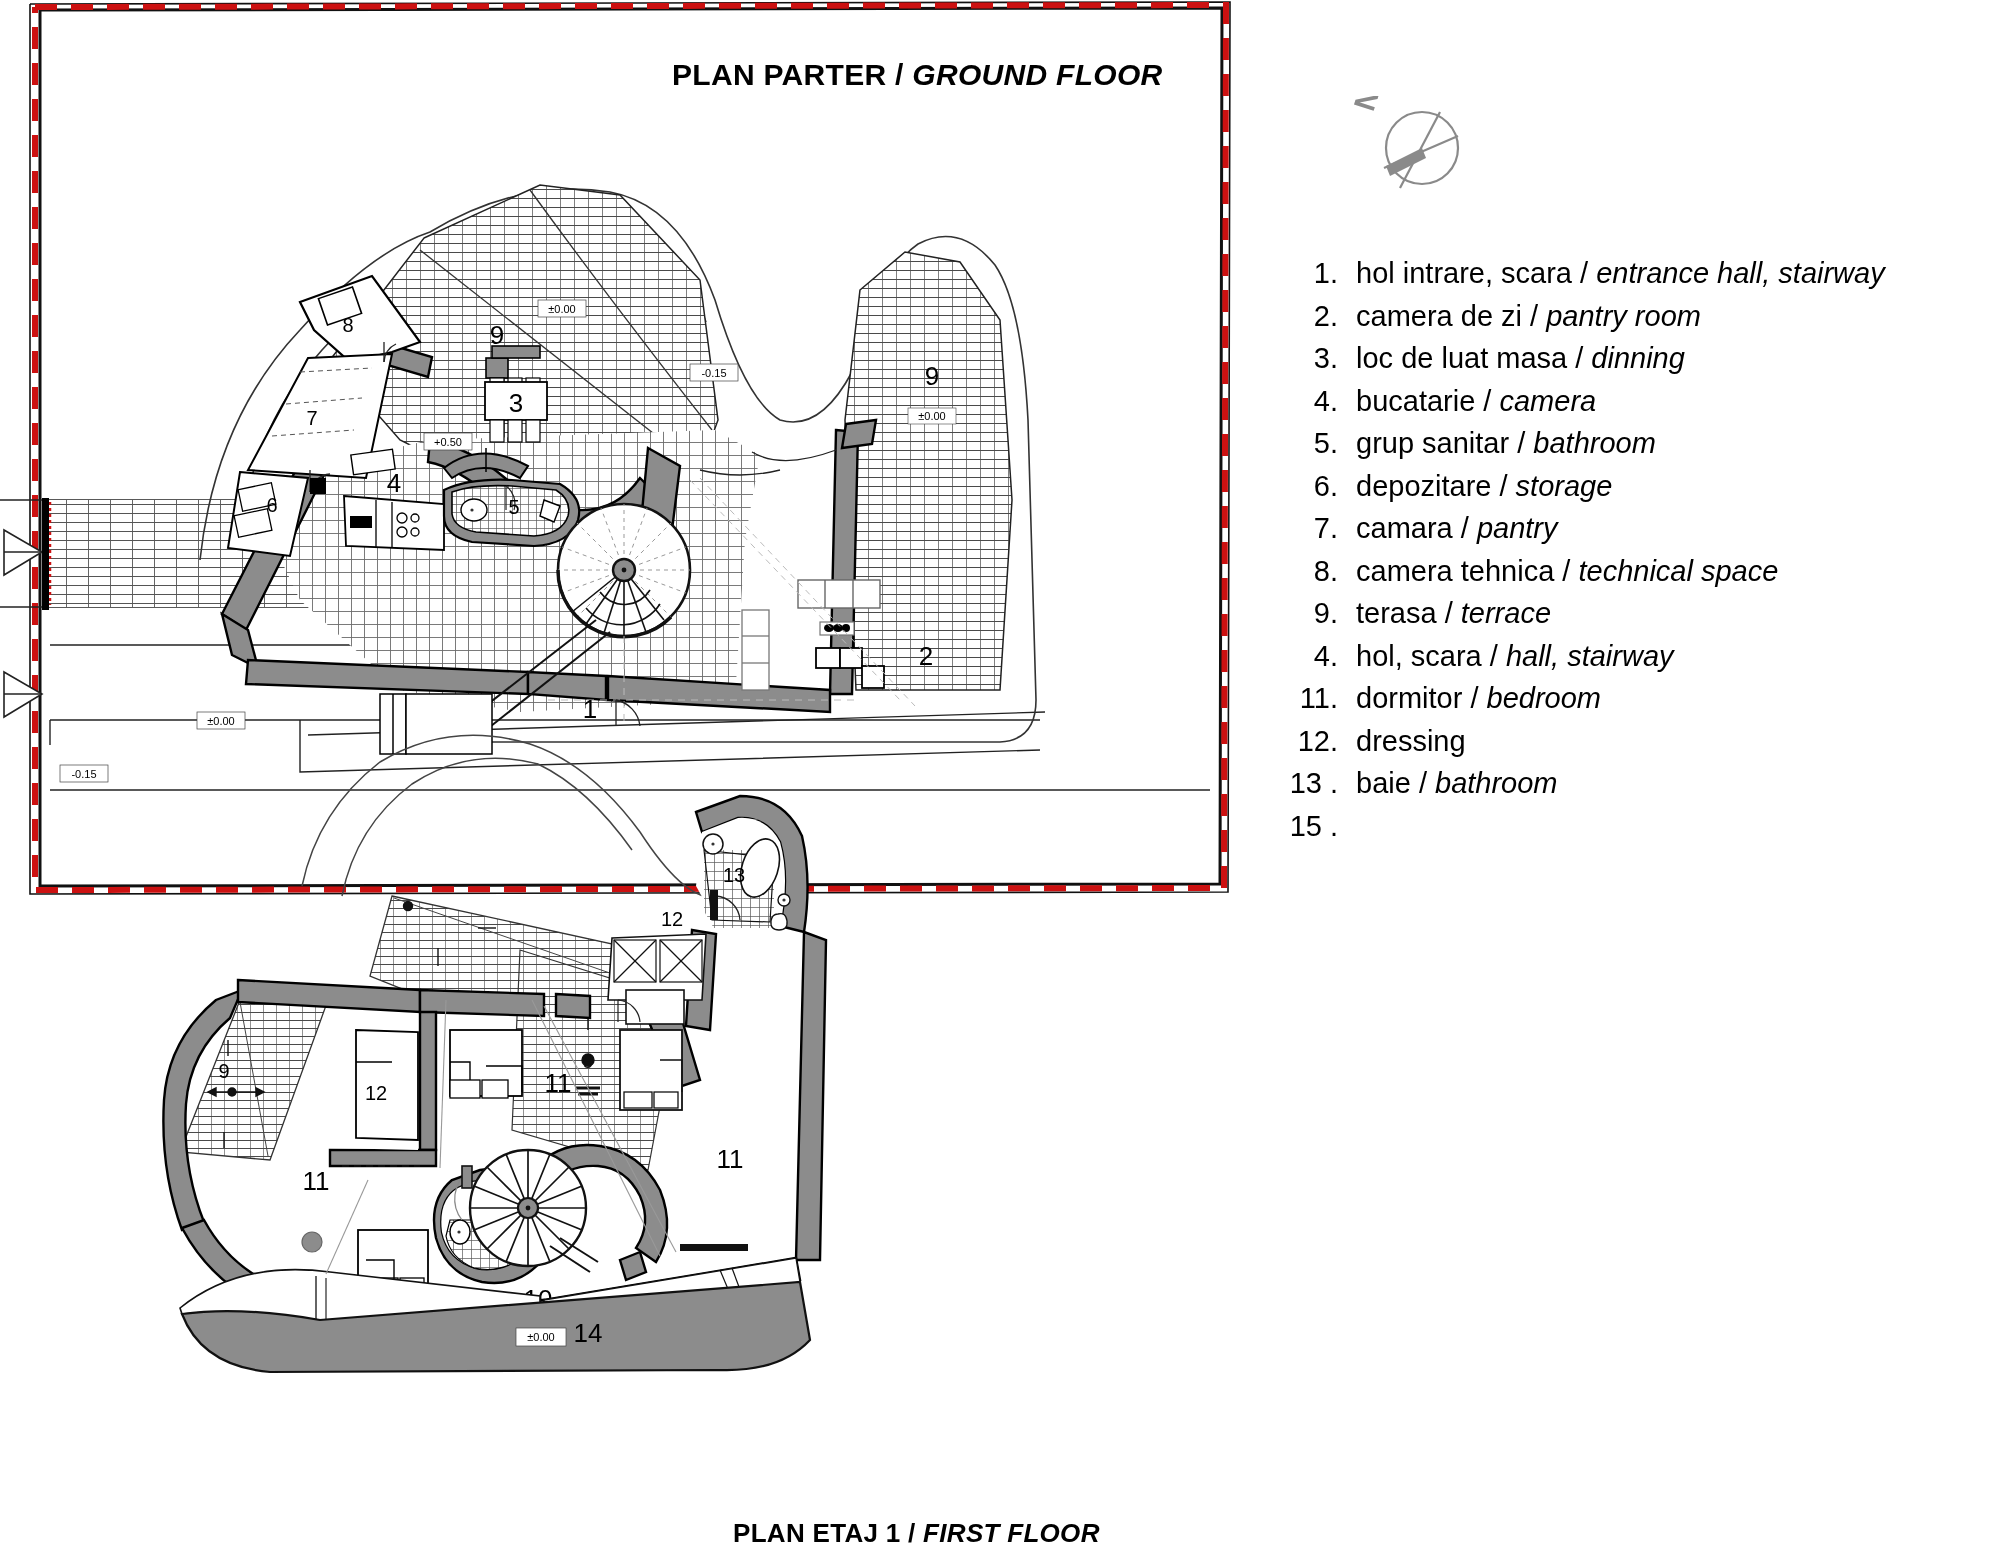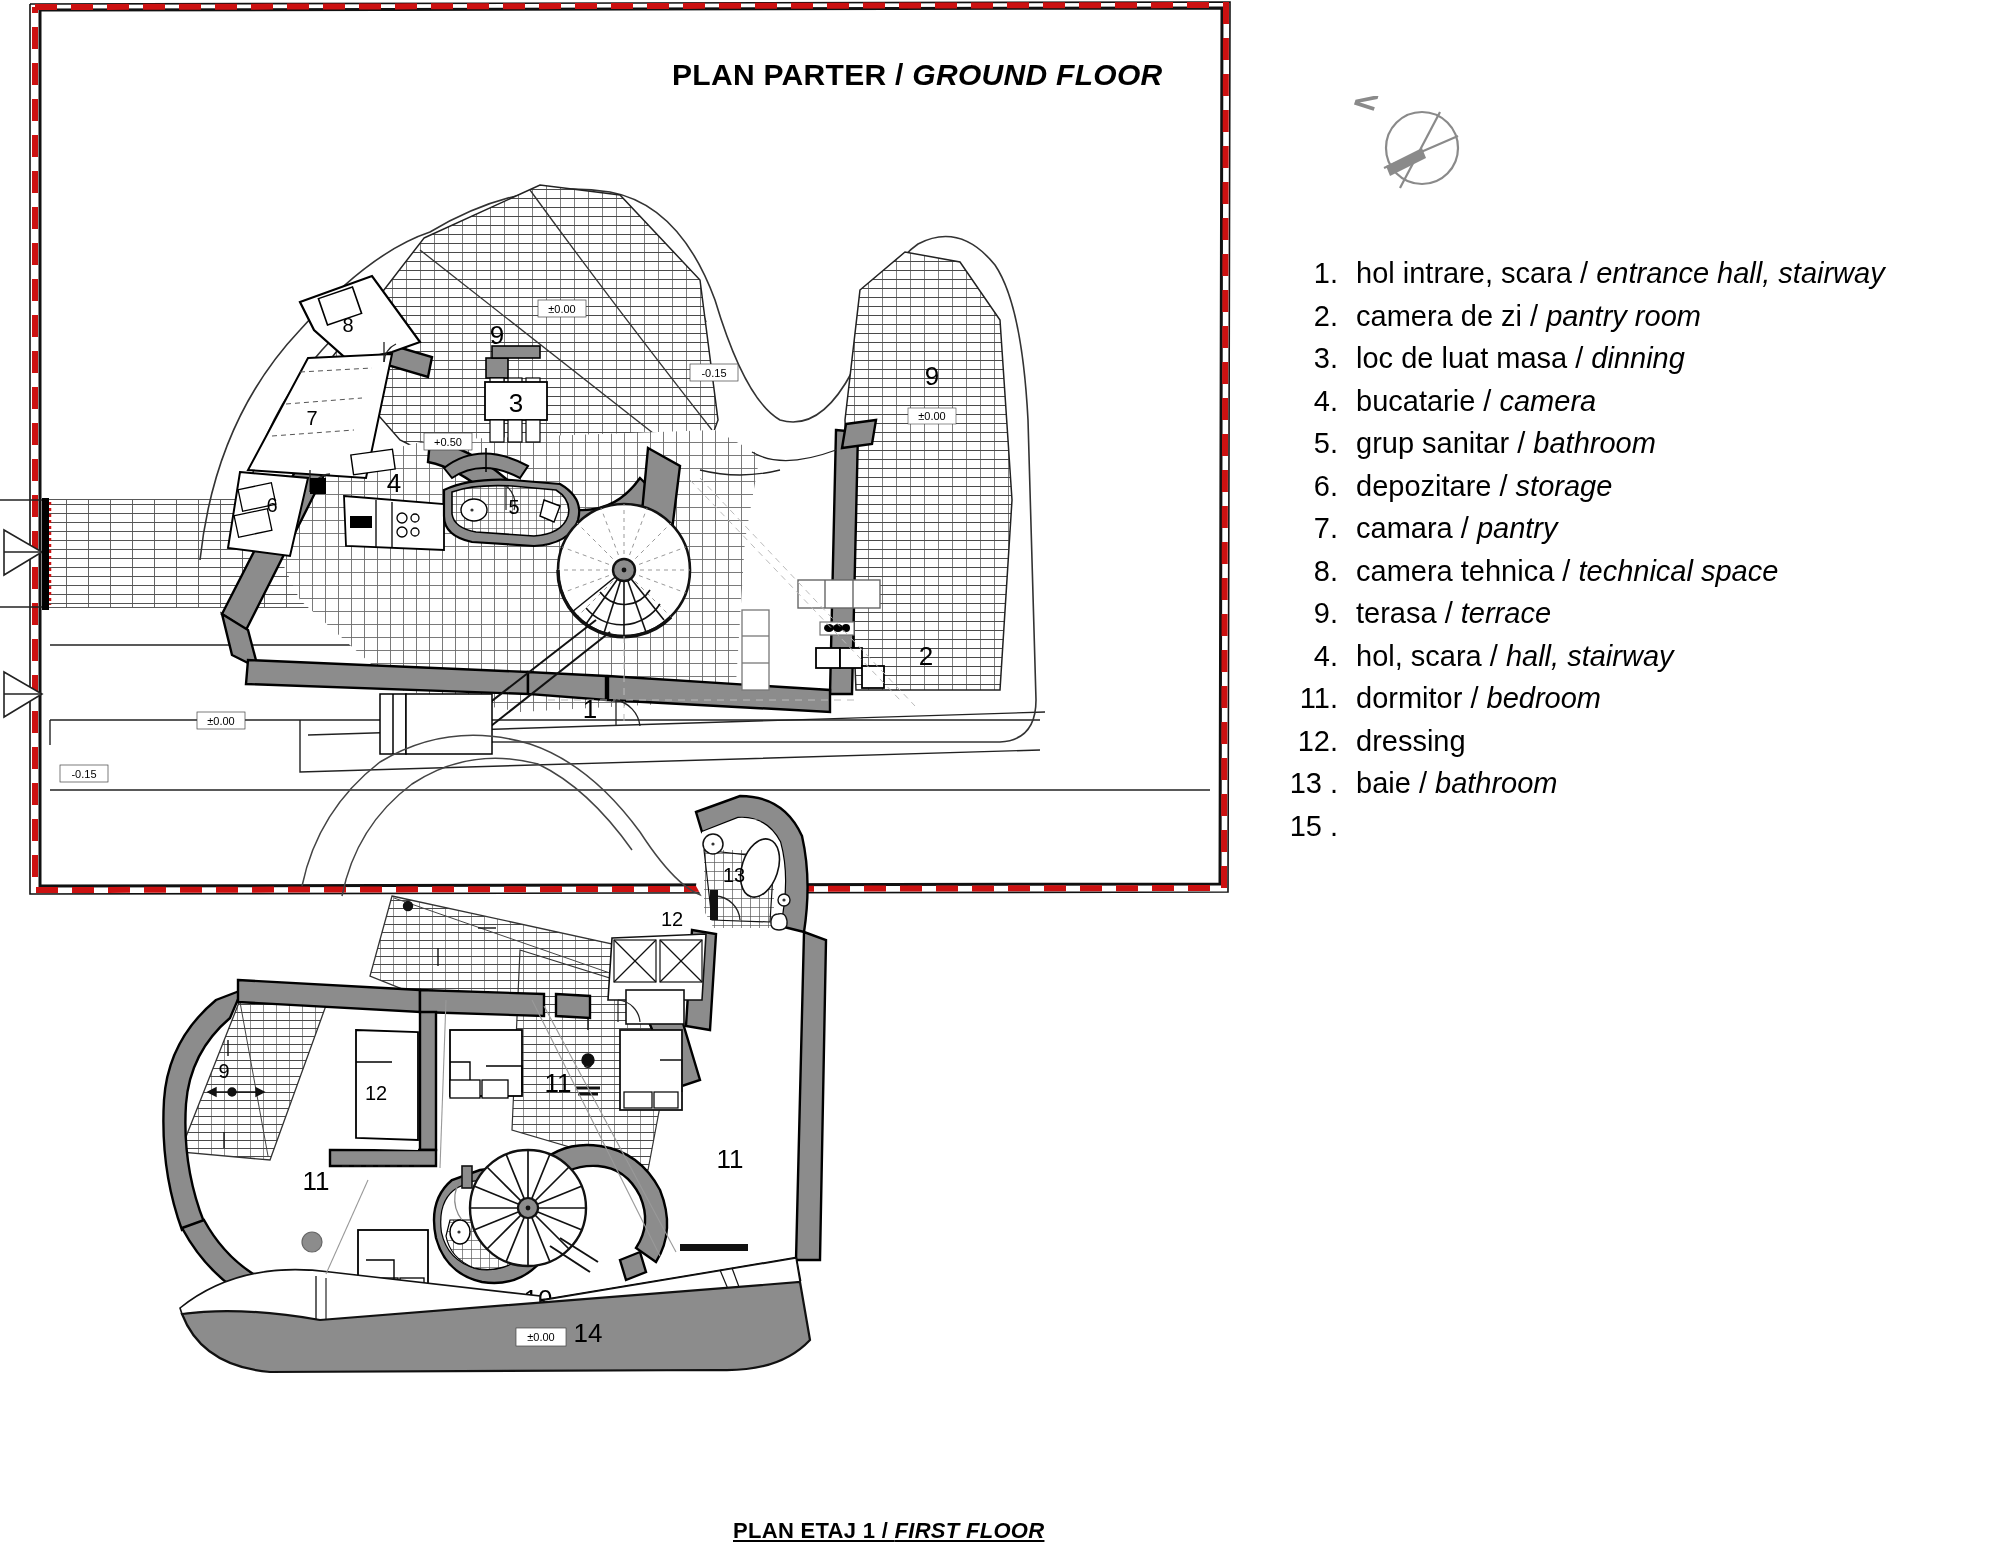--- a/index.html
+++ b/index.html
@@ -1,21 +1,21 @@
 <!DOCTYPE html>
 <html><head>
 <meta charset="utf-8">
 <style>
   html,body{margin:0;padding:0;background:#ffffff;}
   body{width:2000px;height:1563px;position:relative;overflow:hidden;
        font-family:"Liberation Sans",sans-serif;color:#000;}
 
   .plan-title{position:absolute;font-weight:bold;letter-spacing:.3px;white-space:nowrap;}
   #ground-title{left:672px;top:58px;font-size:30px;}
-  #first-title{left:733px;top:1518px;font-size:22px;text-decoration:underline;}
+  #first-title{left:733px;top:1518px;font-size:26px;}
   .ttl-it{font-style:italic;}
 
   #legend{position:absolute;left:1288px;top:252px;width:700px;}
   .leg-row{display:flex;align-items:flex-start;height:42.5px;}
   .leg-num{width:50px;text-align:right;font-size:29px;line-height:42px;flex:0 0 auto;}
   .leg-txt{margin-left:18px;font-size:29px;line-height:42px;white-space:nowrap;}
   .leg-txt i{}
 
   #compass{position:absolute;left:1330px;top:96px;width:140px;height:110px;}
 

